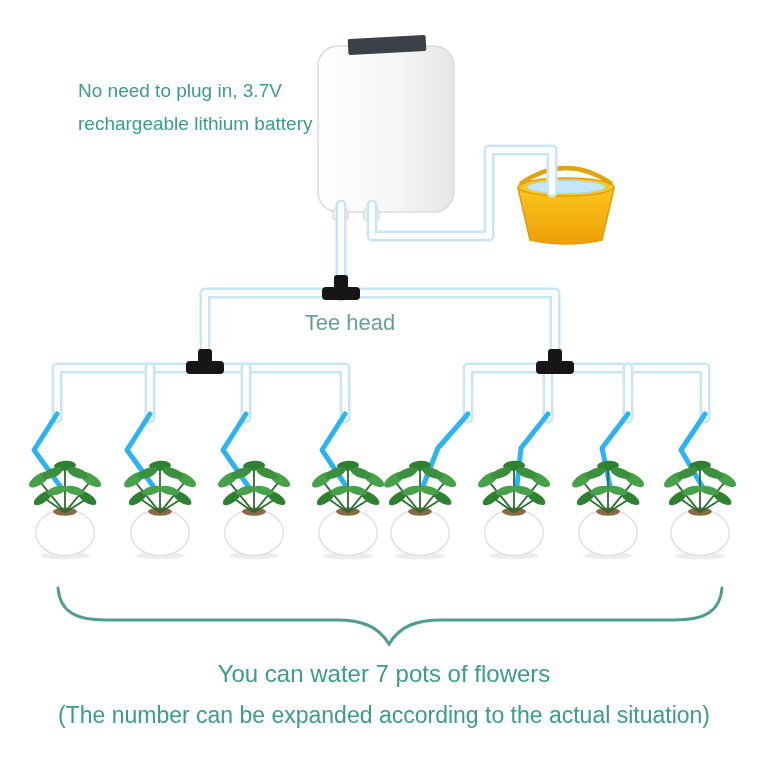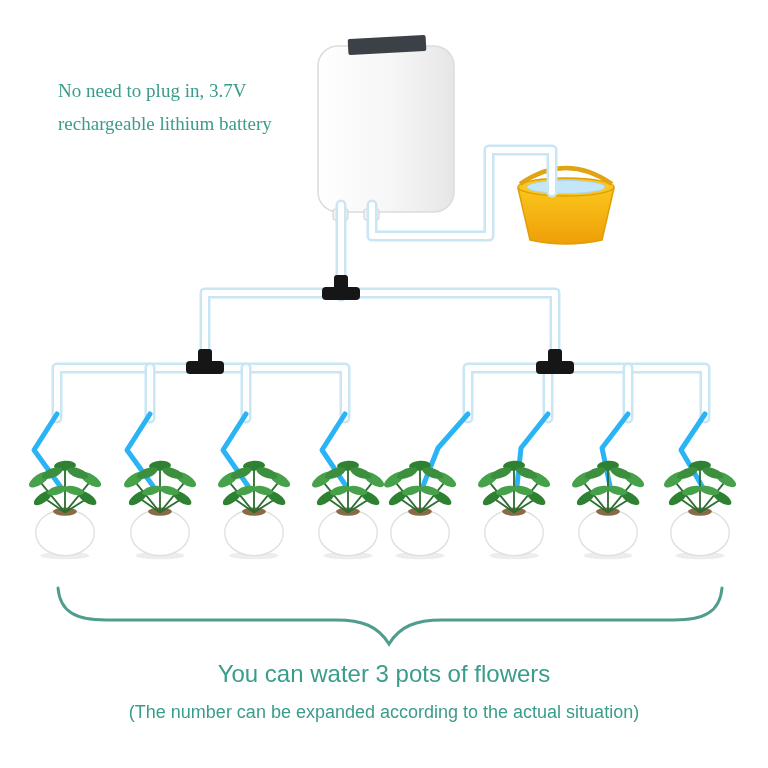--- a/index.html
+++ b/index.html
@@ -2,27 +2,27 @@
 <html><head>
 <meta charset="utf-8">
 <style>
   * { margin:0; padding:0; box-sizing:border-box; }
   html,body { background:#ffffff; }
   body { font-family:"Liberation Sans", sans-serif; }
   .stage { position:relative; width:768px; height:768px; background:#ffffff; overflow:hidden; }
   .svg-layer { position:absolute; left:0; top:0; width:768px; height:768px; }
 
   .note { position:absolute; color:#3a9c8b; }
-  .note-battery { left:58px; top:74px; width:276px; font-size:19px; line-height:33px;font-family:Liberation Serif, serif; }
+  .note-battery { left:78px; top:74px; width:276px; font-size:19px; line-height:33px; }
   .note-water { left:576px; top:94px; width:190px; font-size:19px; line-height:31px; }
   .tee-label { position:absolute; left:260px; top:310px; width:180px; text-align:center;
                color:#68a099; font-size:22px; }
   .caption { position:absolute; left:0; width:768px; text-align:center; color:#3a9c8b; }
   .caption-1 { top:660px; font-size:24px; }
-  .caption-2 { top:702px; font-size:18px; }
+  .caption-2 { top:702px; font-size:23px; }
 
   .tube-outer { stroke:#c9e6f4; stroke-width:11; fill:none; stroke-linejoin:round; stroke-linecap:round; }
   .tube-inner { stroke:#ffffff; stroke-width:6; fill:none; stroke-linejoin:round; stroke-linecap:round; }
   .drip { stroke:#2ab4f5; stroke-width:5; fill:none; stroke-linejoin:round; stroke-linecap:round; }
   .fitting { fill:#161616; }
   .brace { stroke:#4f9d8e; stroke-width:3; fill:none; stroke-linecap:round; }
 </style>
 </head>
 <body>
 
@@ -147,17 +147,18 @@
   </svg>
 
   <div class="note note-battery">
     <div>No need to plug in, 3.7V</div>
     <div>rechargeable lithium battery</div>
   </div>
 
   <div class="note note-water">
   </div>
 
+  <div class="tee-label">Tee head</div>
 
-  <div class="caption caption-1">You can water 3 pots of flowers</div>
+  <div class="caption caption-1">You can water 7 pots of flowers</div>
   <div class="caption caption-2">(The number can be expanded according to the actual situation)</div>
 
 </div>
 
 </body></html>

